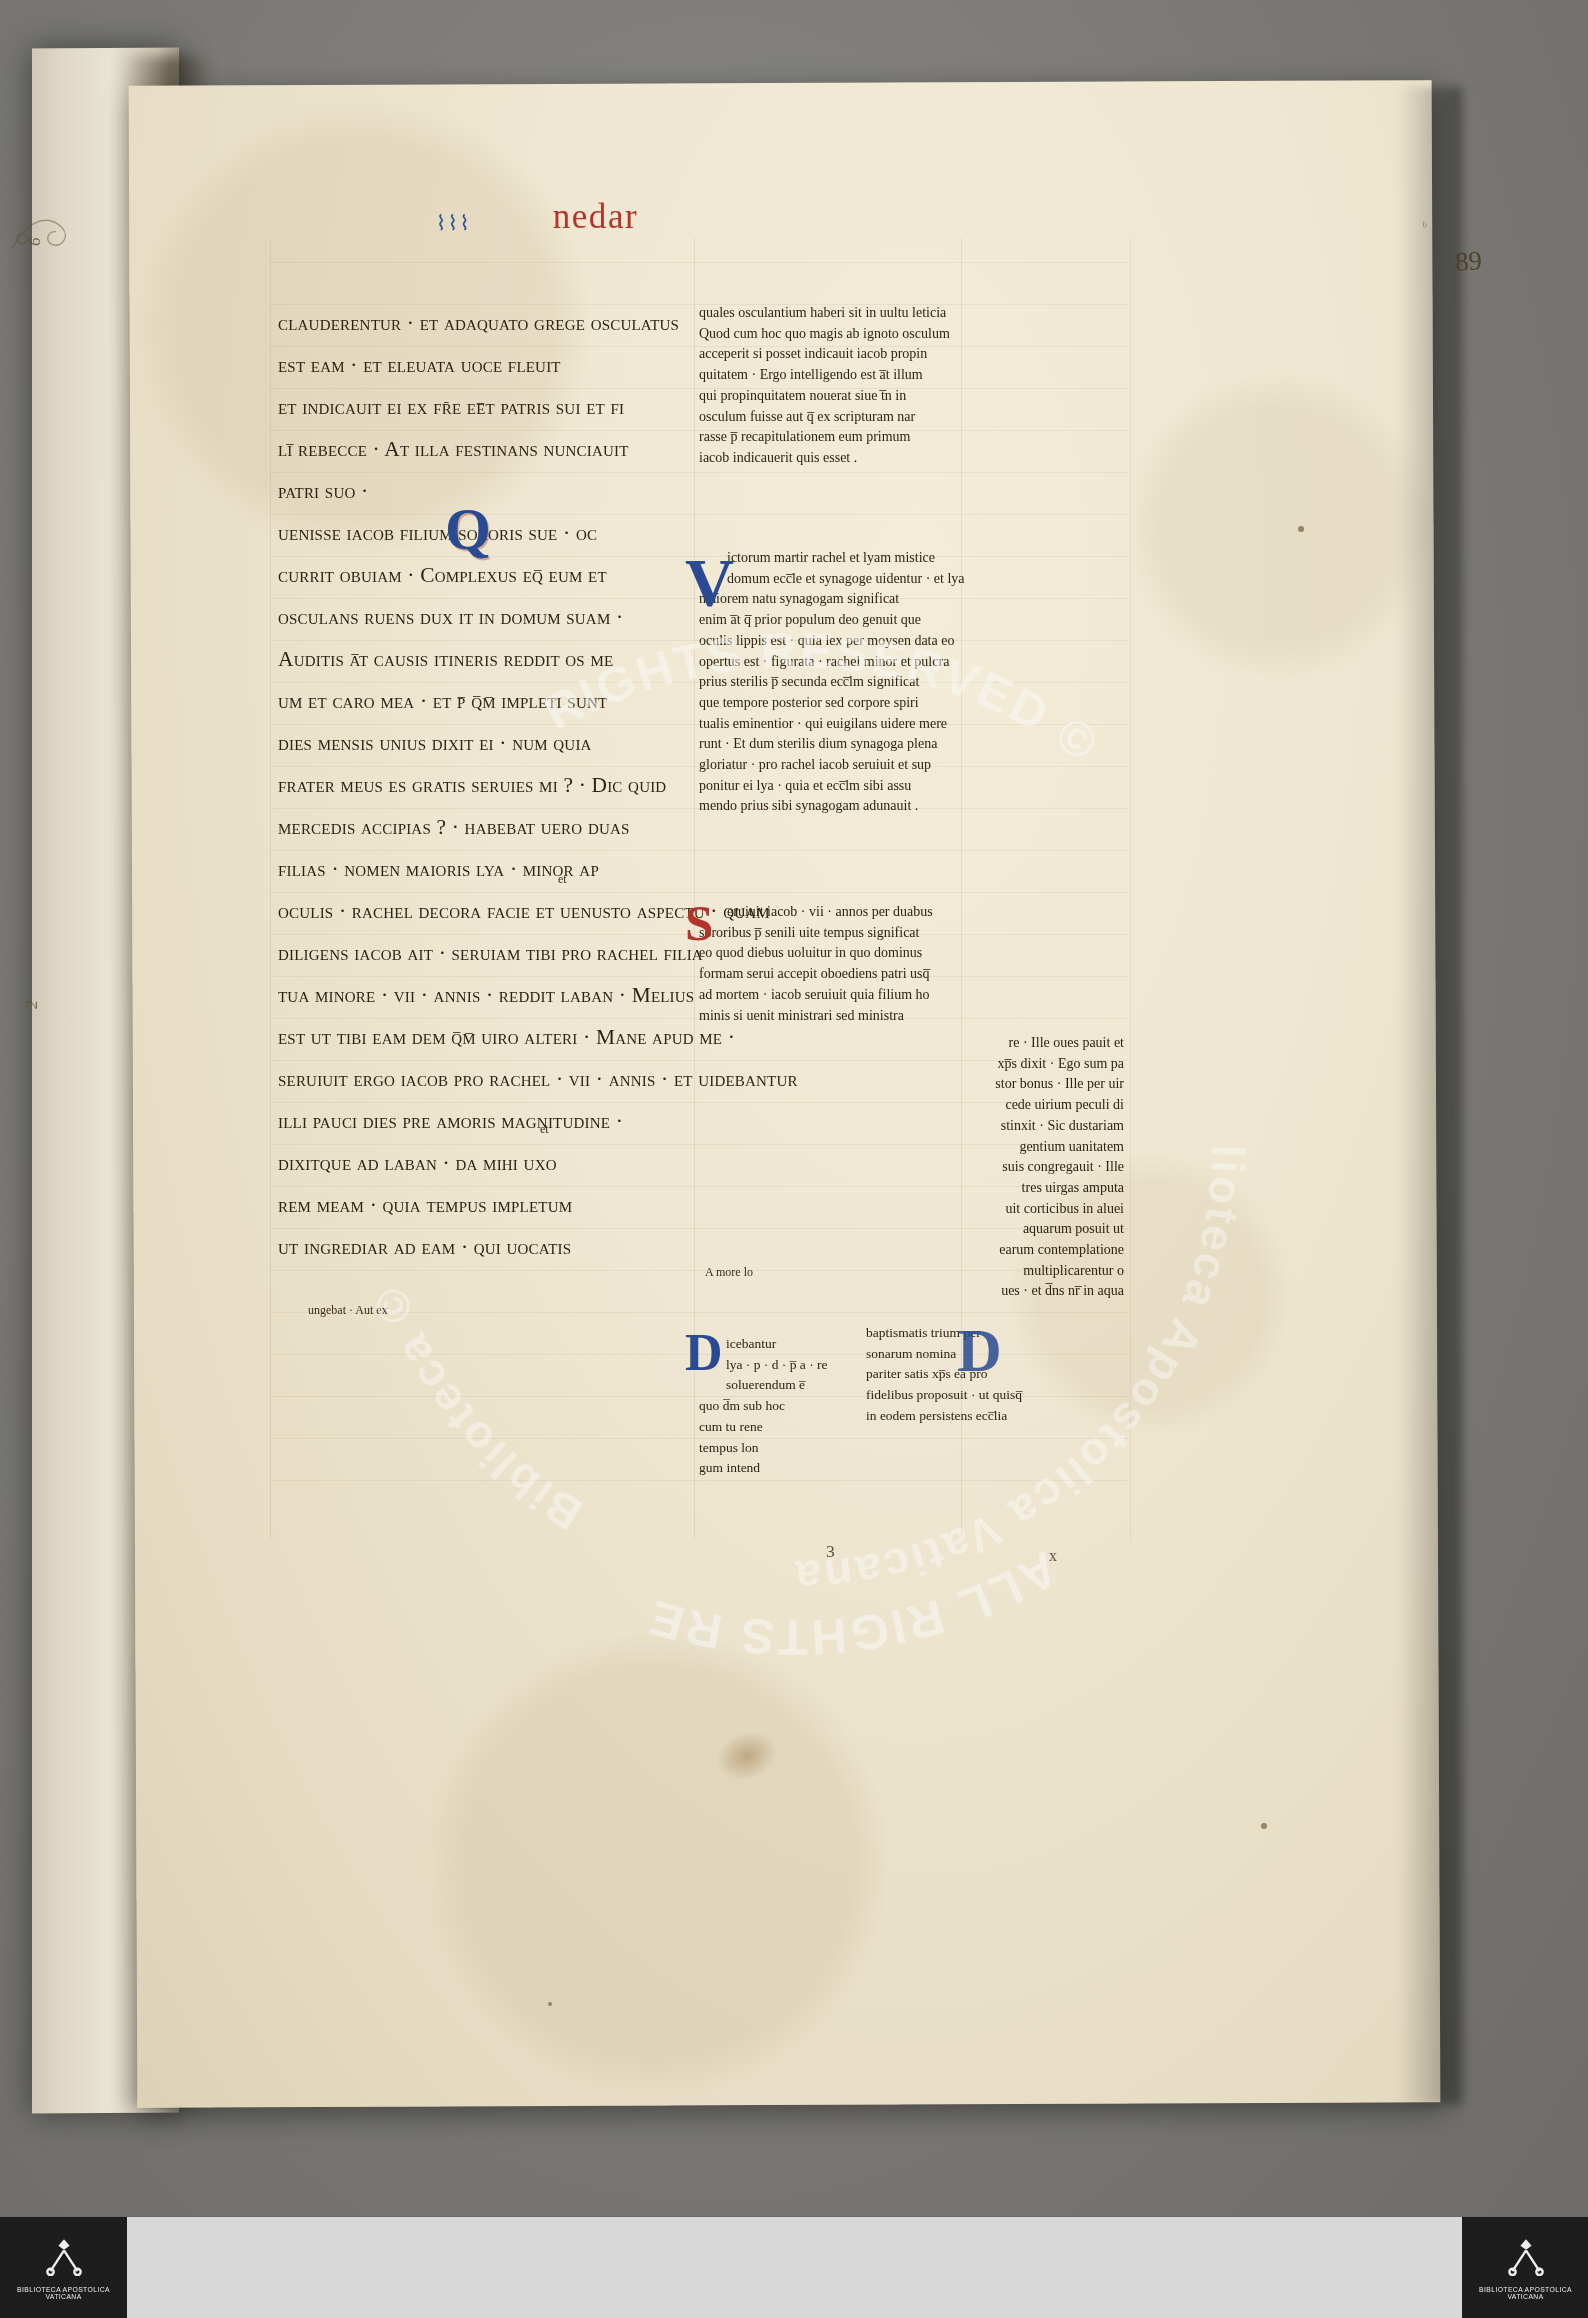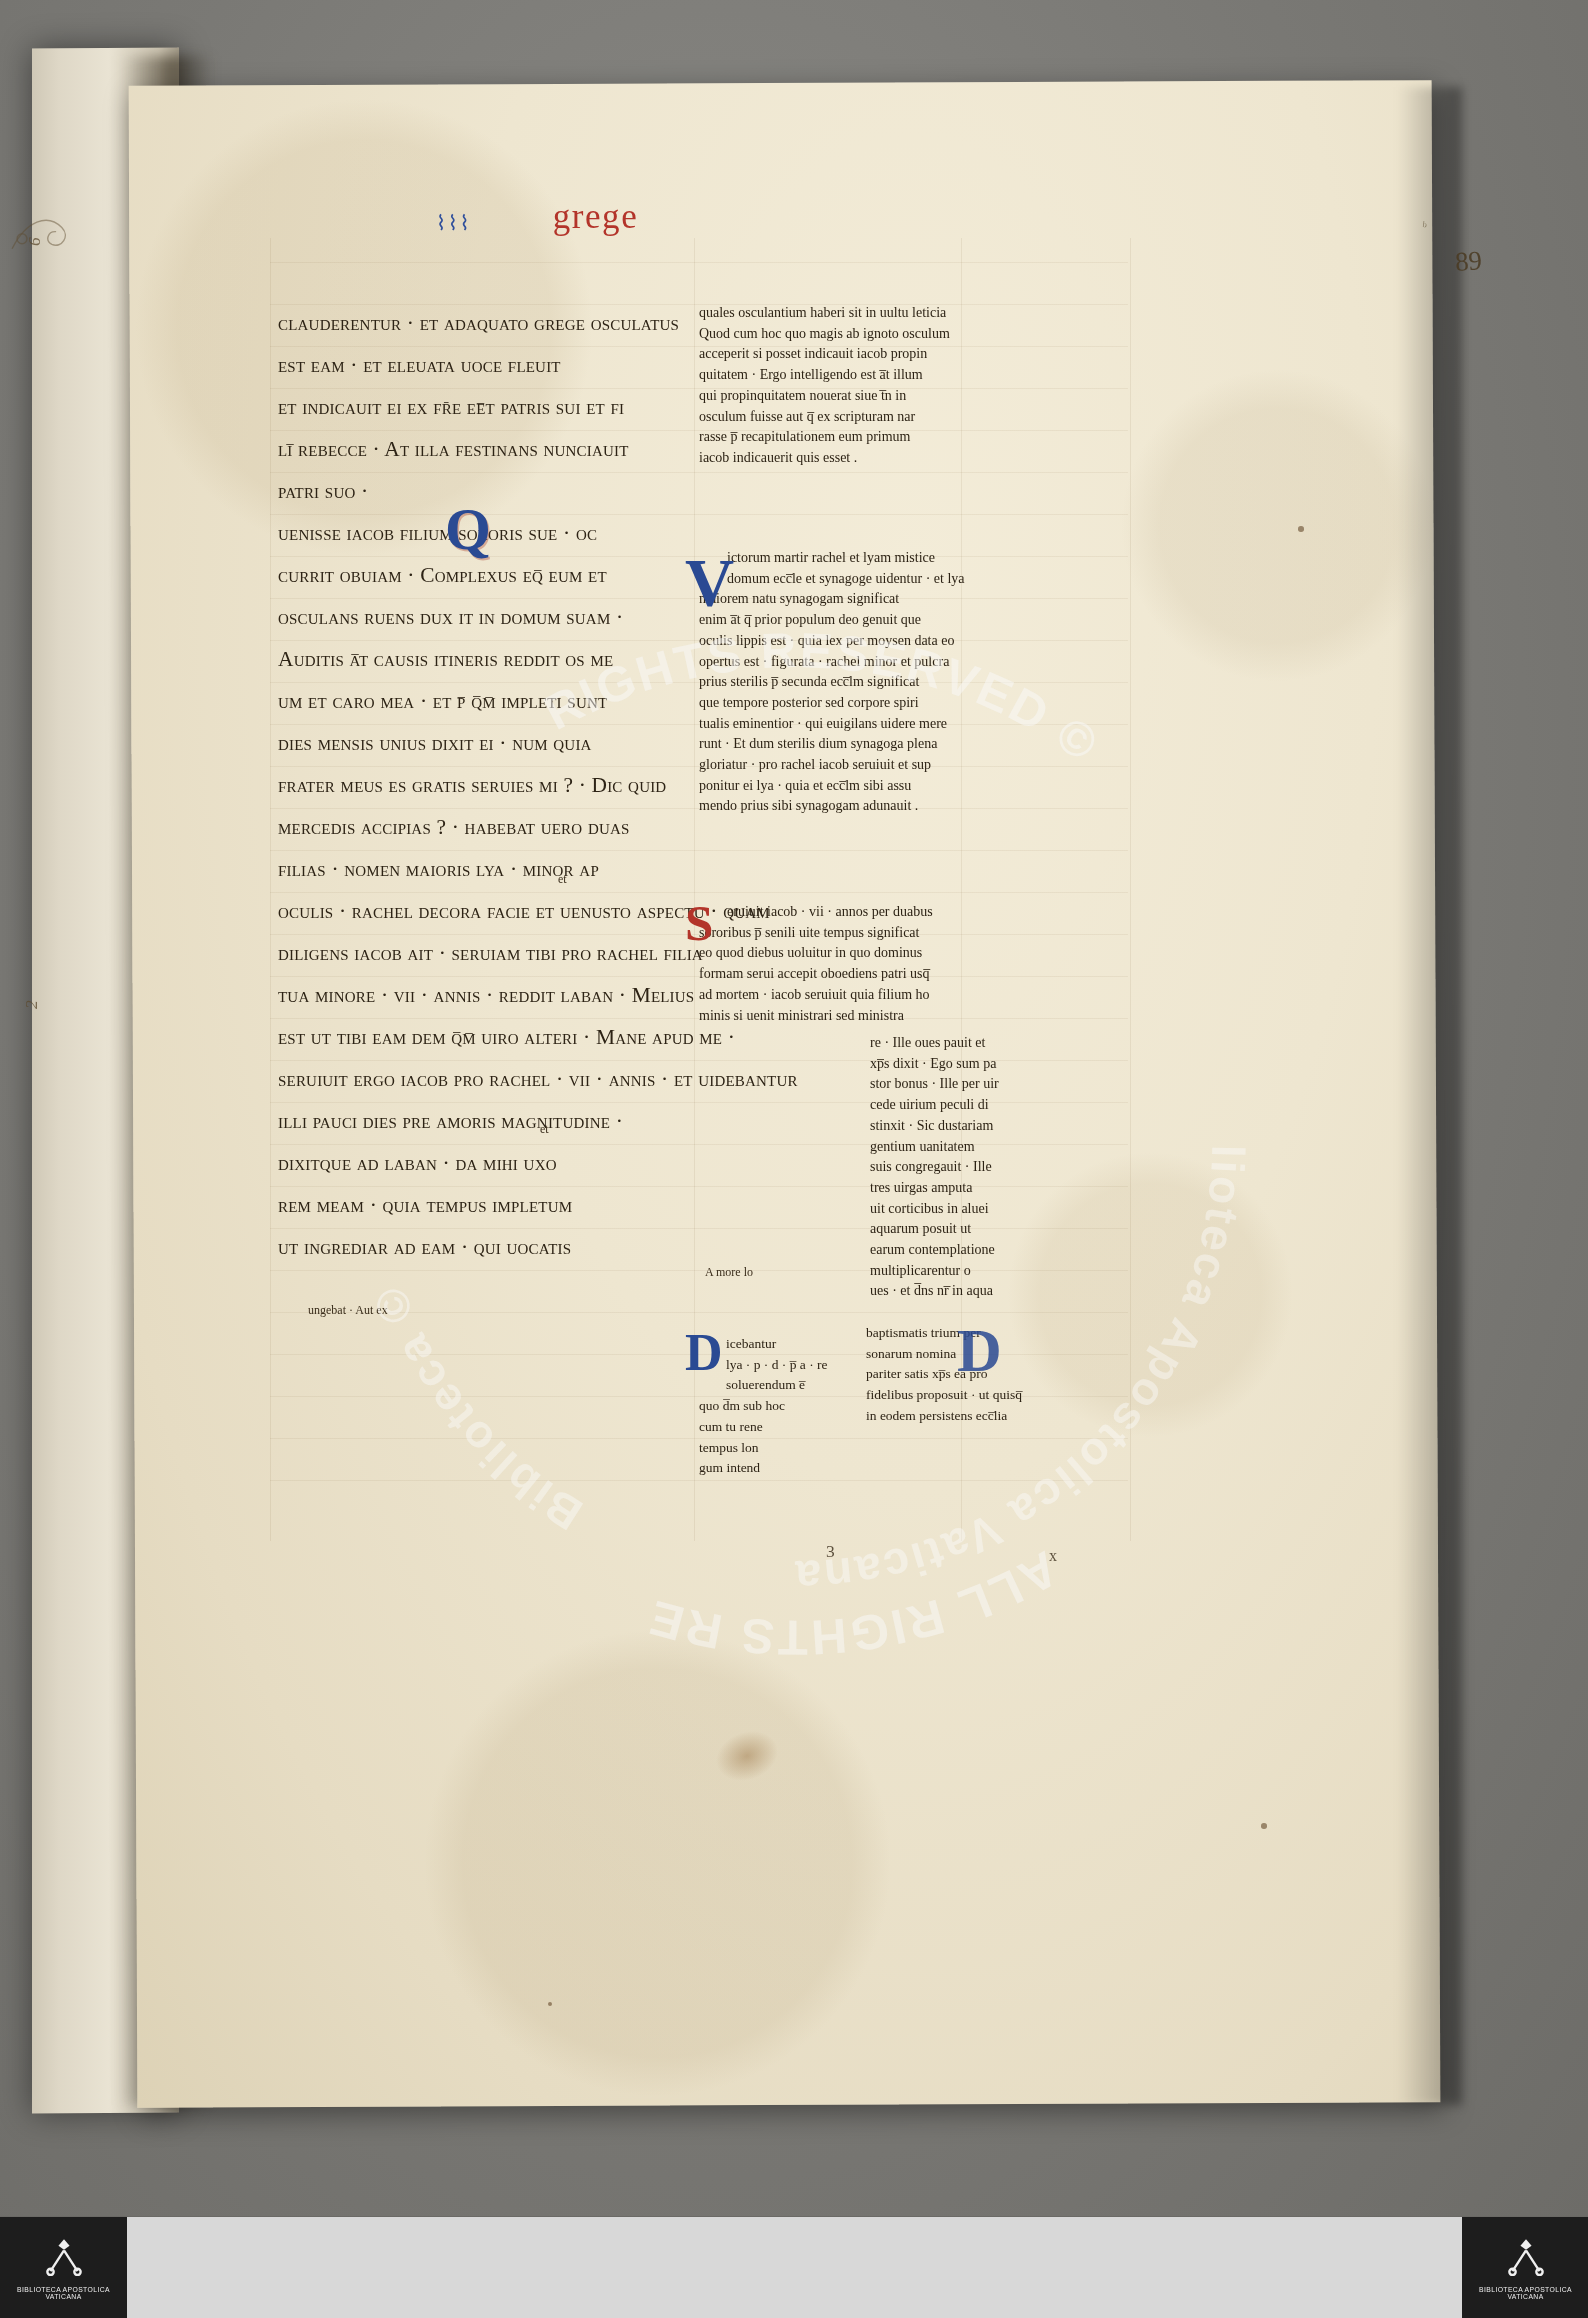--- a/index.html
+++ b/index.html
@@ -153,21 +153,21 @@
   .col-gloss .ln {
     font-size: 14px;
     line-height: 20.7px;
     letter-spacing: 0px;
   }
   .gloss-a { left: 699px; top: 303px; }
   .gloss-b { left: 699px; top: 548px; }
   .gloss-c { left: 699px; top: 902px; }
 
   
-  .gloss-d { left: 870px; top: 1033px; width: 254px; }
+  .gloss-d { left: 870px; top: 1033px; width: 254px; text-align: right; }
   .gloss-d .ln { font-size: 14px; line-height: 20.7px; }
 
   
   .gloss-e { left: 699px; top: 1334px; width: 143px; }
   .gloss-e .ln { font-size: 13.5px; line-height: 20.7px; }
   .gloss-f { left: 866px; top: 1323px; width: 262px; }
   .gloss-f .ln { font-size: 13.5px; line-height: 20.7px; }
 
   .interlinear {
     position: absolute;
@@ -331,21 +331,21 @@
   <div class="leaf-edge-shadow"></div>
 
   <div class="ruling"></div>
   <div class="ruling-v"></div>
 
   <div class="top-right-mark">ᵇ</div>
   <div class="folio-num">89</div>
 
   <div class="rubric-heading">
     <span class="flourish">⌇⌇⌇</span>
-    <span>grege</span>
+    <span>nedar</span>
   </div>
 
   <div class="col col-main">
     <div class="ln">clauderentur · et adaquato grege osculatus</div>
     <div class="ln">est eam · et eleuata uoce fleuit</div>
     <div class="ln">et indicauit ei ex fr̄e ee̅t patris sui et fi</div>
     <div class="ln">li̅ rebecce · At illa festinans nunciauit</div>
     <div class="ln">patri suo ·</div>
     <div class="ln">uenisse iacob filium sororis sue · oc</div>
     <div class="ln">currit obuiam · Complexus eq̅ eum et</div>

